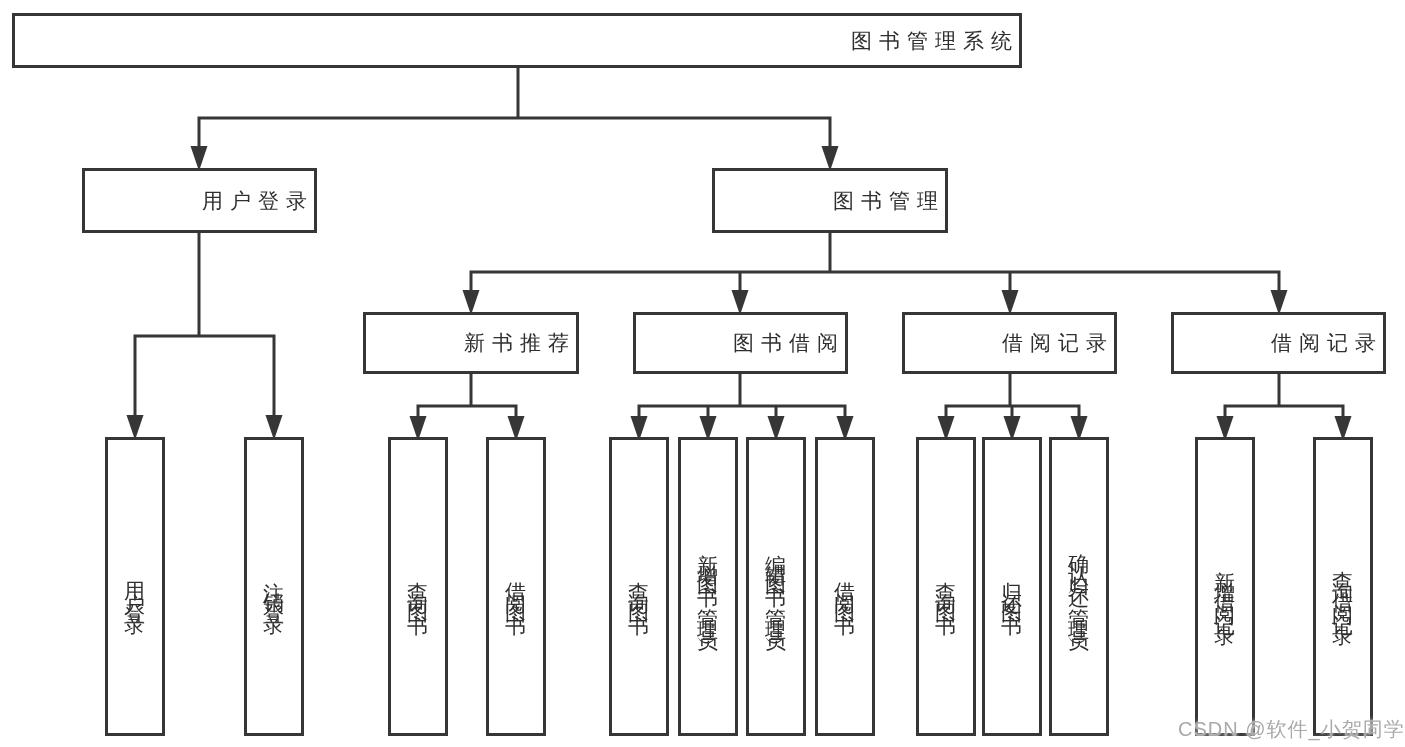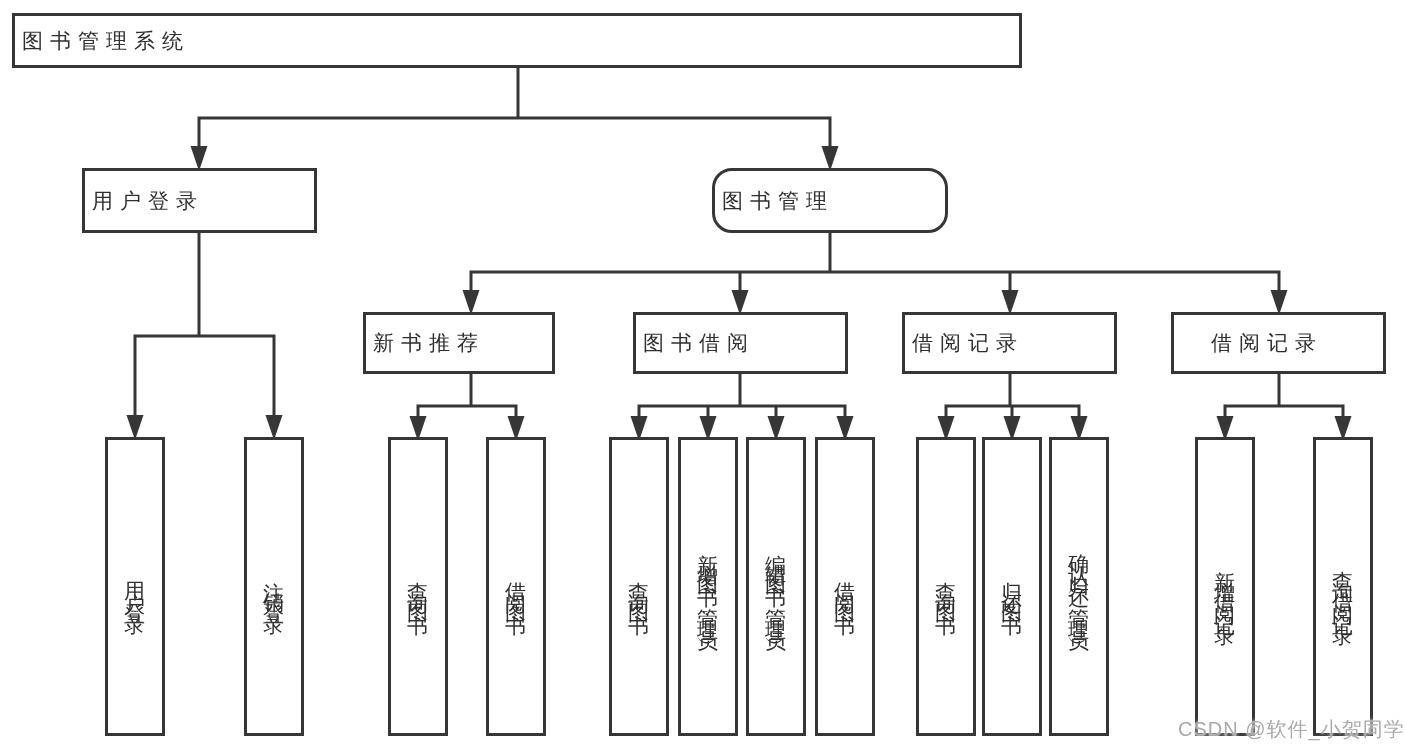--- a/index.html
+++ b/index.html
@@ -17,33 +17,33 @@
     left: 0; top: 0;
     width: 1405px; height: 747px;
   }
   .box {
     position: absolute;
     box-sizing: border-box;
     border: 3px solid #363636;
     background: #ffffff;
     display: flex;
     align-items: center;
-    justify-content: flex-start;
+    justify-content: flex-end;
   }
   .hlabel {
     font-size: 21px;
     letter-spacing: 7px;
     text-indent: 7px;
     color: #2f2f2f;
     white-space: nowrap;
   }
   .root-box   { left: 12px;   top: 13px;  width: 1010px; height: 55px; }
   .l2a        { left: 82px;   top: 168px; width: 235px;  height: 65px; }
-  .l2b        { left: 712px;  top: 168px; width: 236px;  height: 65px; border-radius: 20px; }
-  .h1         { left: 363px;  top: 312px; width: 192px;  height: 62px; }
+  .l2b        { left: 712px;  top: 168px; width: 236px;  height: 65px; }
+  .h1         { left: 363px;  top: 312px; width: 216px;  height: 62px; }
   .h2         { left: 633px;  top: 312px; width: 215px;  height: 62px; }
   .h3         { left: 902px;  top: 312px; width: 215px;  height: 62px; }
   .h4         { left: 1171px; top: 312px; width: 215px;  height: 62px; padding-left: 30px; }
   .leaf {
     position: absolute;
     top: 437px;
     width: 60px;
     height: 299px;
     box-sizing: border-box;
     border: 3px solid #363636;

